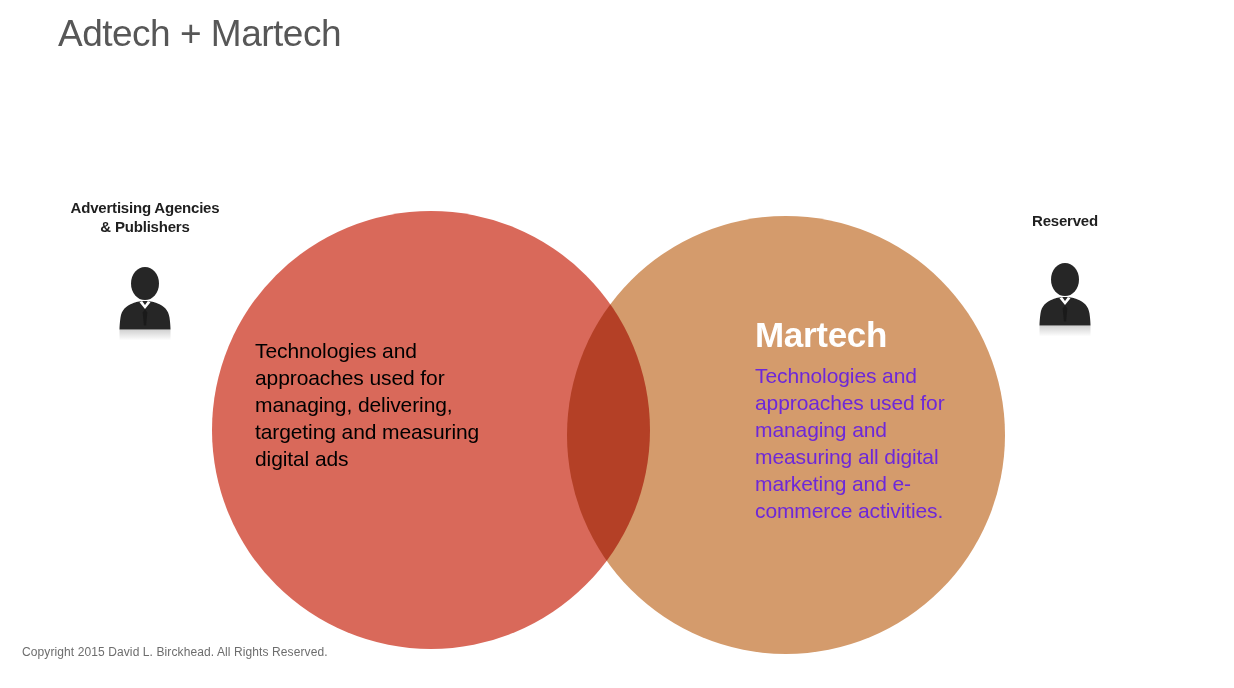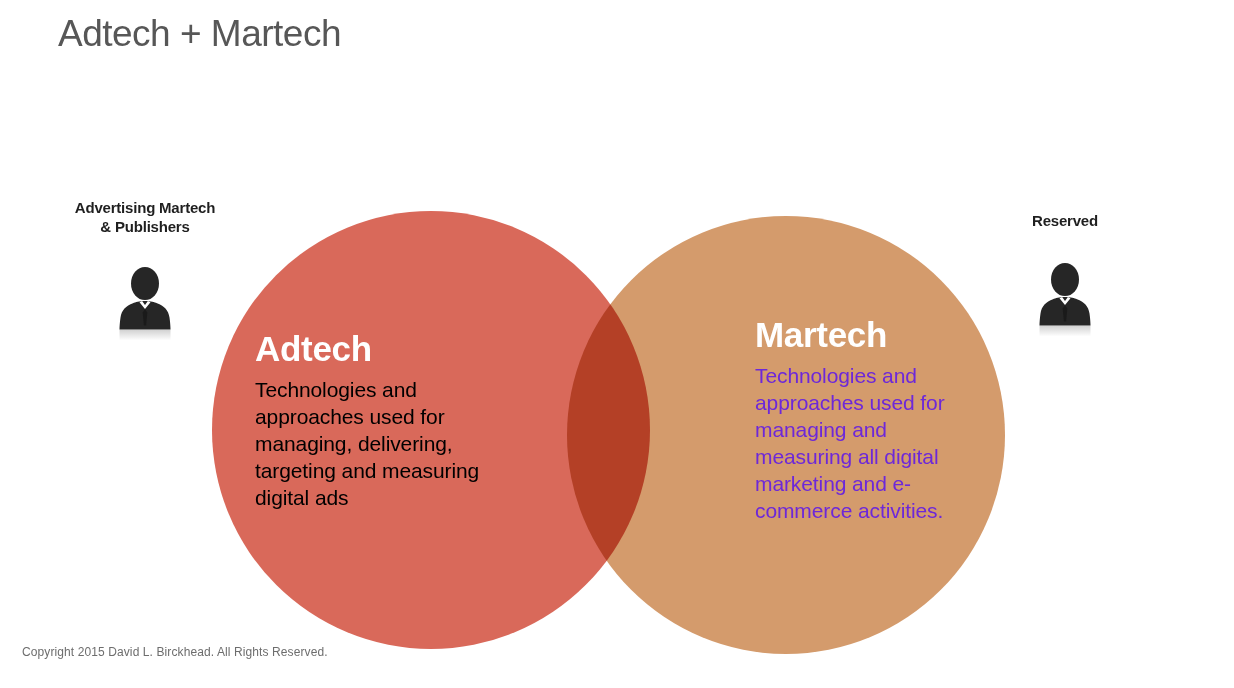--- a/index.html
+++ b/index.html
@@ -157,33 +157,32 @@
 <div id="header">
   <div id="page-title">Adtech + Martech</div>
 </div>
 
 <div id="venn">
 
   <div class="venn-circle" id="circle-adtech" style="background: rgb(217, 105, 90);"></div>
   <div class="venn-circle" id="circle-martech" style="background: rgb(212, 155, 108);"></div>
 
   <div class="venn-text" id="adtech-text">
-    <div class="venn-heading">Adtech</div>
     <div class="venn-body">Technologies and approaches used for managing, delivering, targeting and measuring digital ads</div>
   </div>
 
   <div class="venn-text" id="martech-text">
     <div class="venn-heading">Martech</div>
     <div class="venn-body">Technologies and approaches used for managing and measuring all digital marketing and e-commerce activities.</div>
   </div>
 </div>
 
 <div class="side-group" id="group-left">
   <div class="side-label">
-    <div>Advertising Martech</div>
+    <div>Advertising Agencies</div>
     <div>&amp; Publishers</div>
   </div>
   <div class="person-icon-wrap">
     <svg class="person-icon" width="70" height="78" viewBox="0 0 70 78">
       <defs>
         <linearGradient id="reflL" x1="0" y1="0" x2="0" y2="1">
           <stop offset="0%" stop-color="#2b2b2b" stop-opacity="0.22"></stop>
           <stop offset="100%" stop-color="#2b2b2b" stop-opacity="0"></stop>
         </linearGradient>
       </defs>

